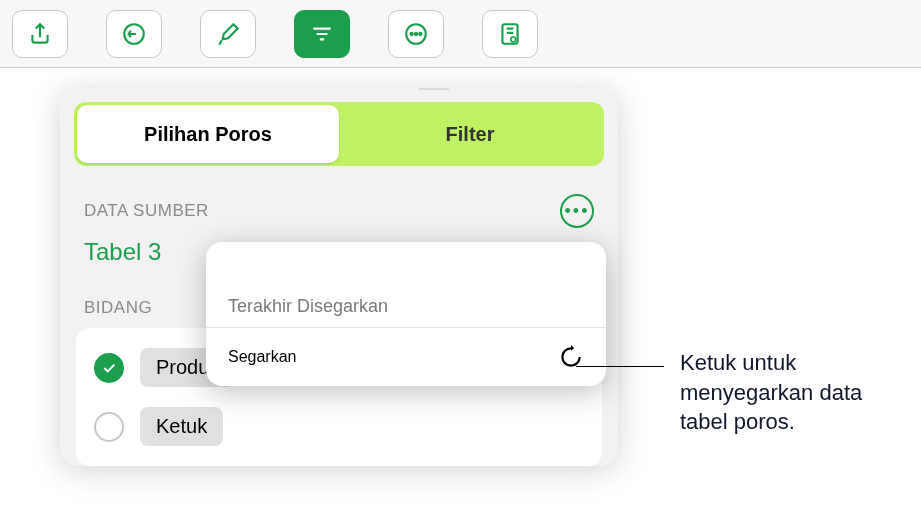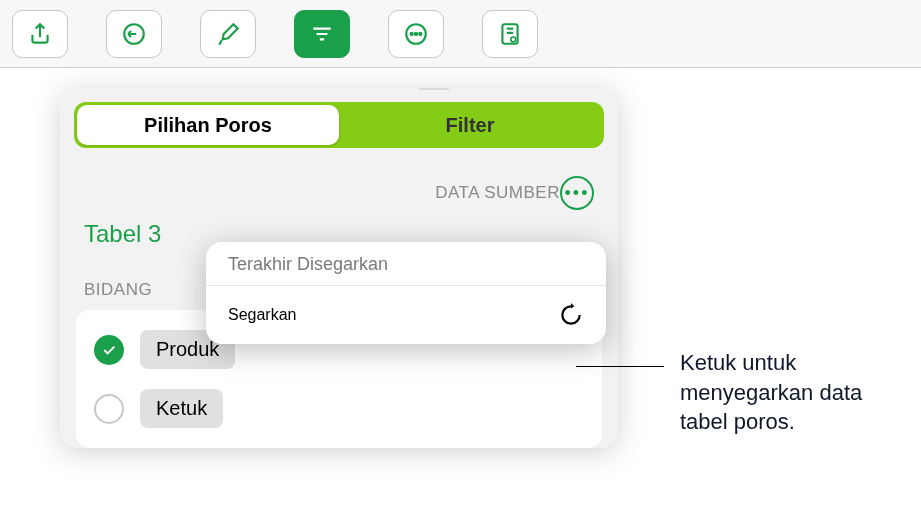--- a/index.html
+++ b/index.html
@@ -64,24 +64,24 @@
       left: 358px;
       width: 0;
       height: 0;
       border-left: 16px solid transparent;
       border-right: 16px solid transparent;
       border-bottom: 16px solid #d9d9d9;
     }
     .seg-control {
       display: flex;
       margin: 14px 14px 0 14px;
-      background: #84cc16;
+      background: #bef264;
       border-radius: 12px;
       padding: 3px;
-      height: 46px;
+      height: 64px;
     }
     .seg-btn {
       flex: 1;
       border-radius: 10px;
       display: flex;
       align-items: center;
       justify-content: center;
       font-size: 20px;
       font-weight: 600;
       color: #000;
@@ -89,21 +89,21 @@
     .seg-btn.selected {
       background: #fff;
       box-shadow: 0 1px 3px rgba(0,0,0,0.15);
     }
     .seg-btn:not(.selected) {
       font-weight: 700;
       color: #333;
     }
     .section-header {
       display: flex;
-      justify-content: flex-end;
+      justify-content: space-between;
       align-items: center;
       padding: 28px 24px 4px 24px;
     }
     .section-title {
       font-size: 17px;
       color: #8a8a8a;
       letter-spacing: 0.5px;
     }
     .more-circle {
       width: 34px;
@@ -173,20 +173,21 @@
       box-shadow: 0 6px 30px rgba(0,0,0,0.25);
       overflow: hidden;
     }
     .refresh-info {
       padding: 12px 22px 10px 22px;
       border-bottom: 1px solid #e5e5e5;
     }
     .refresh-label {
       font-size: 18px;
       color: #7a7a7a;
+      margin-top: 42px;
     }
     .refresh-date {
       font-size: 18px;
       color: #7a7a7a;
       margin-top: 2px;
     }
     .refresh-action {
       display: flex;
       justify-content: space-between;
       align-items: center;

